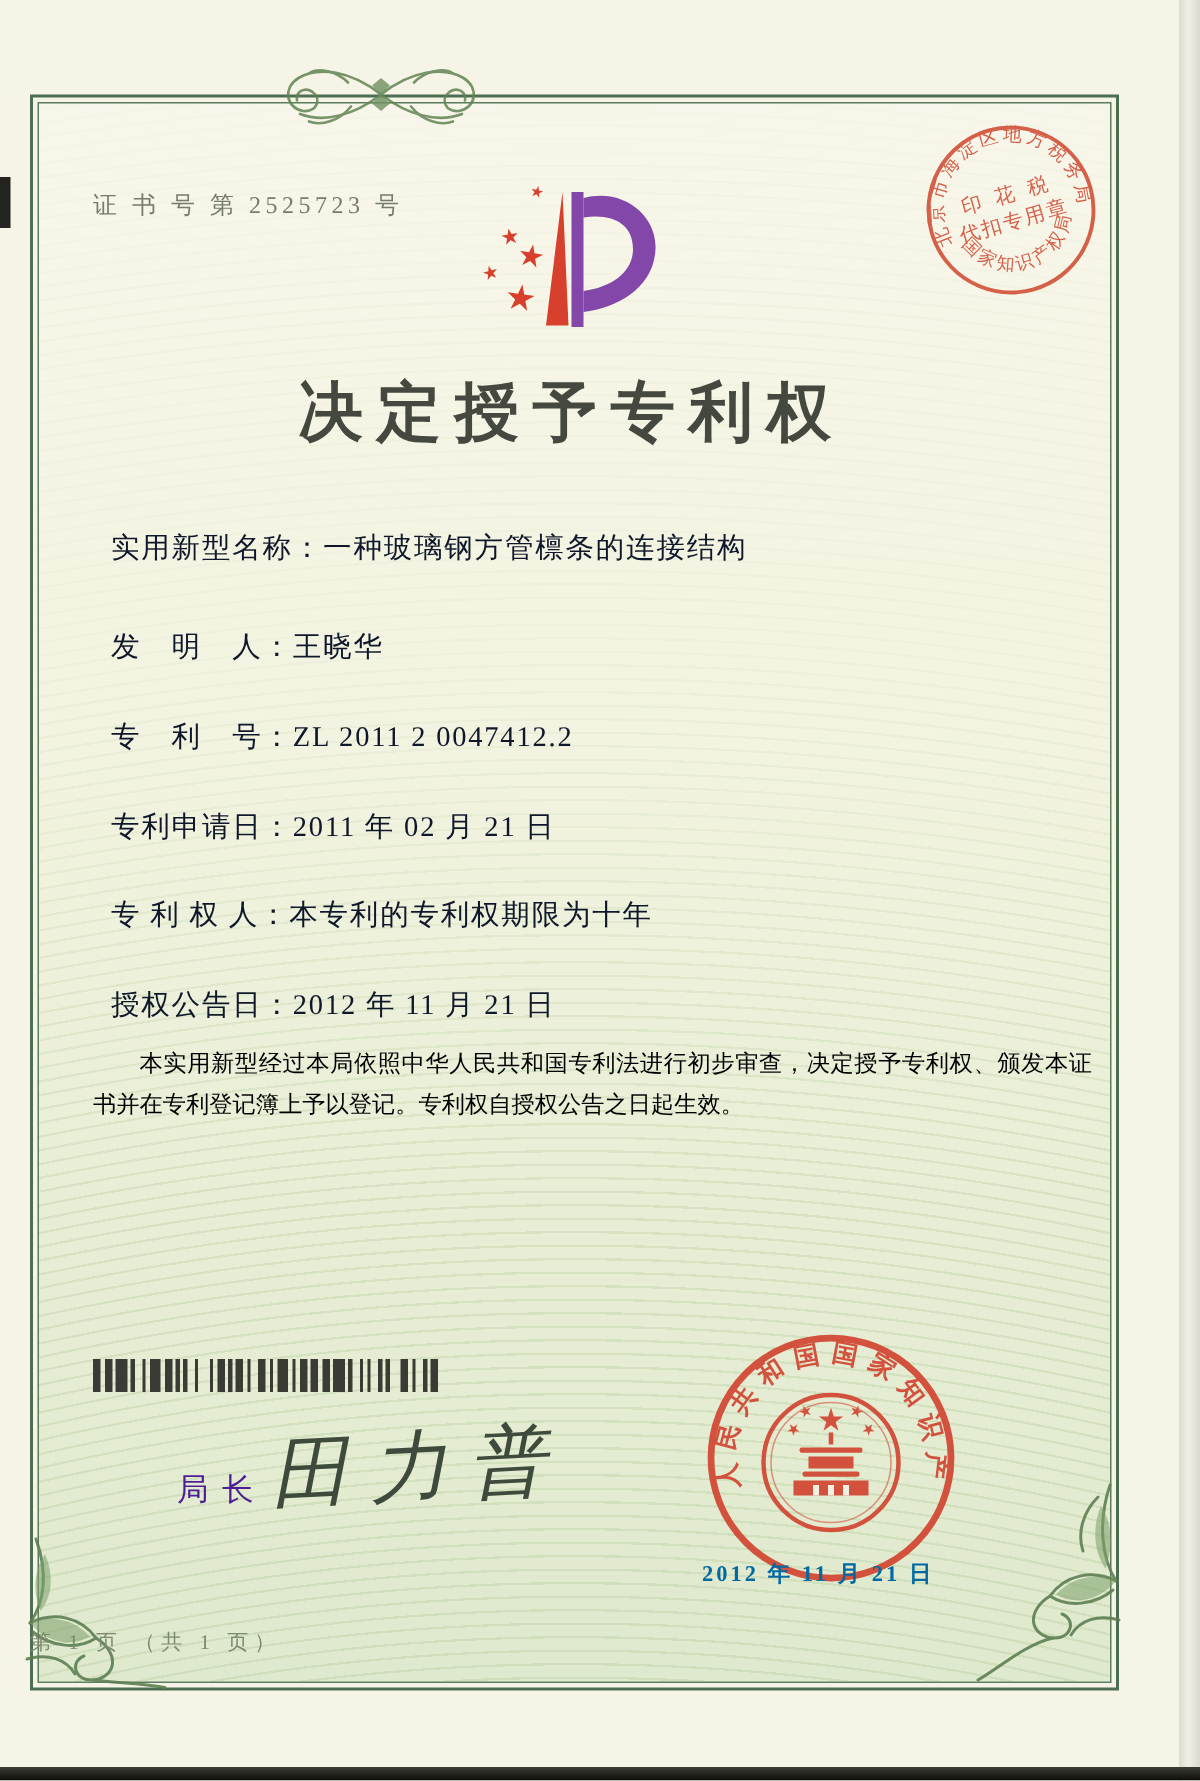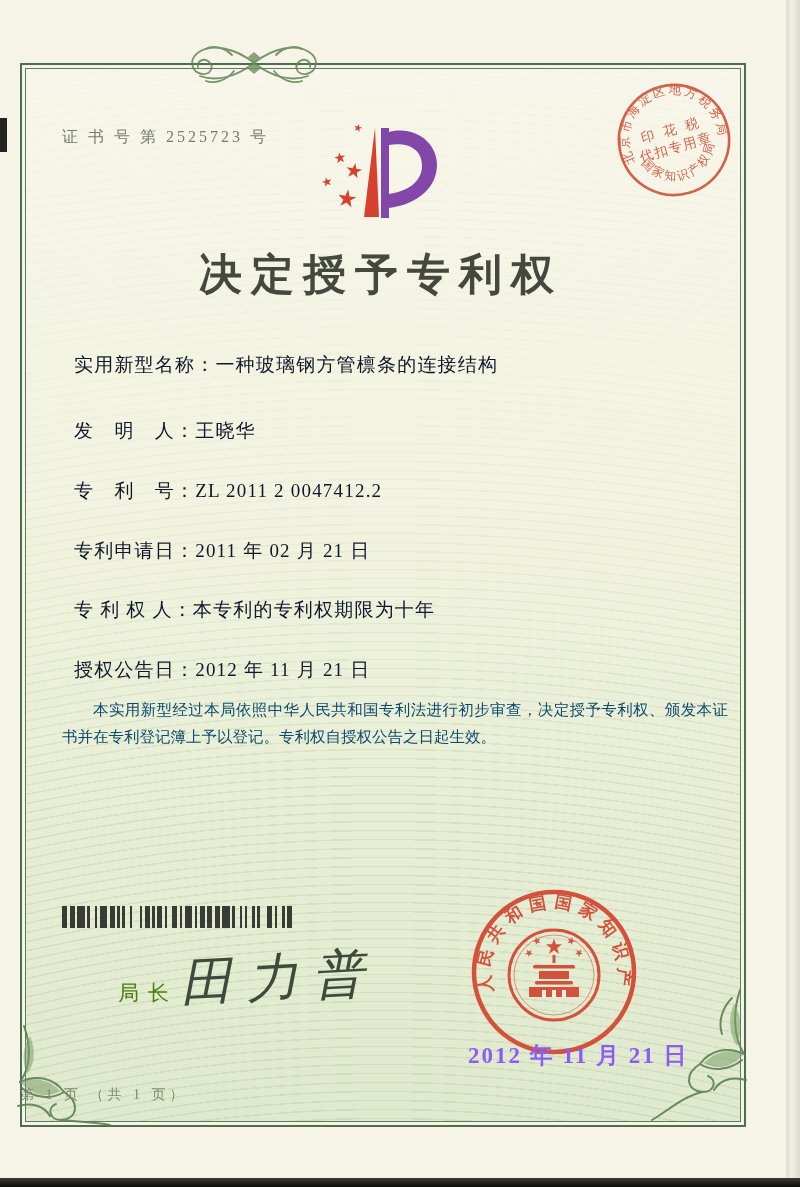--- a/index.html
+++ b/index.html
@@ -21,31 +21,31 @@
     background:linear-gradient(180deg,#f8f6ea 0%,#f2f3e0 40%,#e8eed6 70%,#dfe9cd 100%);}
   #inner-bg::after{content:"";position:absolute;inset:0;
     background:repeating-radial-gradient(circle at 50% 235%,rgba(125,168,92,0.16) 0 1.5px,rgba(0,0,0,0) 1.5px 9px);
     -webkit-mask-image:linear-gradient(180deg,rgba(0,0,0,0.15) 0%,rgba(0,0,0,0.25) 35%,#000 70%);
     mask-image:linear-gradient(180deg,rgba(0,0,0,0.15) 0%,rgba(0,0,0,0.25) 35%,#000 70%);}
   
   #cert-no{left:62px;top:127px;font-size:16px;letter-spacing:3px;color:#757c6f;z-index:10;}
   #title{left:20px;top:246px;width:722px;text-align:center;font-size:43px;font-weight:600;
     letter-spacing:9px;color:#45483f;z-index:10;}
   .field{left:74px;font-size:19px;color:#0f172a;letter-spacing:1.2px;z-index:10;white-space:nowrap;}
-  #body-text{left:62px;top:696px;width:666px;z-index:10;color:#0c4a6e;font-size:15.5px;
+  #body-text{left:62px;top:696px;width:666px;z-index:10;color:#000000;font-size:15.5px;
     line-height:27px;text-align:justify;}
   #body-text p{margin:0;text-indent:2em;}
   #barcode{left:62px;top:906px;width:233px;height:22px;z-index:10;display:flex;}
   #barcode .bar{height:100%;}
   #signer-row{left:118px;top:976px;z-index:10;}
-  #signer-label{font-size:21px;letter-spacing:9px;color:#4d7c0f;vertical-align:top;line-height:34px;}
+  #signer-label{font-size:21px;letter-spacing:9px;color:#4c1d95;vertical-align:top;line-height:34px;}
   #signature-name{position:absolute;left:62px;top:-34px;width:260px;font-size:52px;font-style:italic;
     color:#3e4a3b;letter-spacing:14px;transform:rotate(-3deg);white-space:nowrap;
     font-family:"DejaVu Serif","Liberation Serif",serif;}
-  #seal-date{left:468px;top:1040px;font-size:23px;color:#8b5cf6;letter-spacing:2px;z-index:22;font-weight:600;}
+  #seal-date{left:468px;top:1040px;font-size:15px;color:#0369a1;letter-spacing:2px;z-index:22;font-weight:600;}
   #footer-page{left:20px;top:1086px;width:722px;text-align:left;font-size:14px;
     letter-spacing:4px;color:#7c8970;z-index:10;}
   
   #tax-stamp{left:606px;top:78px;z-index:15;}
   #sipo-logo{left:315px;top:118px;z-index:10;}
   #official-seal{left:463px;top:881px;z-index:20;}
   .ornament{z-index:8;}
   #ornament-top{left:162px;top:37px;}
   #ornament-bottom-left{left:10px;top:1022px;}
   #ornament-bottom-right{left:634px;top:988px;}

